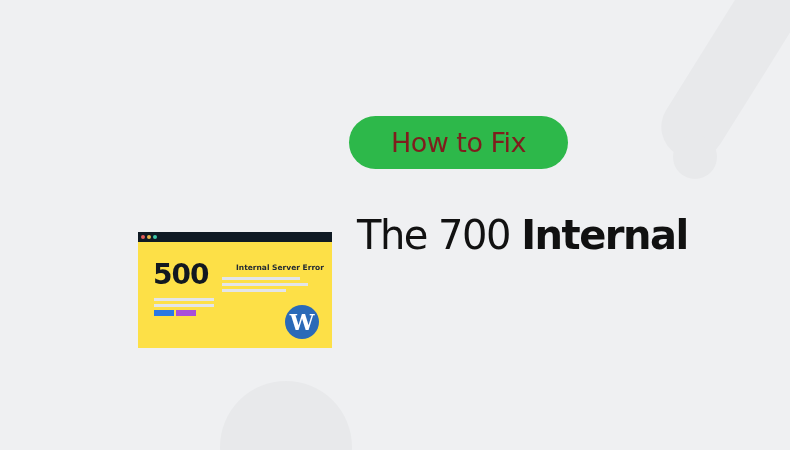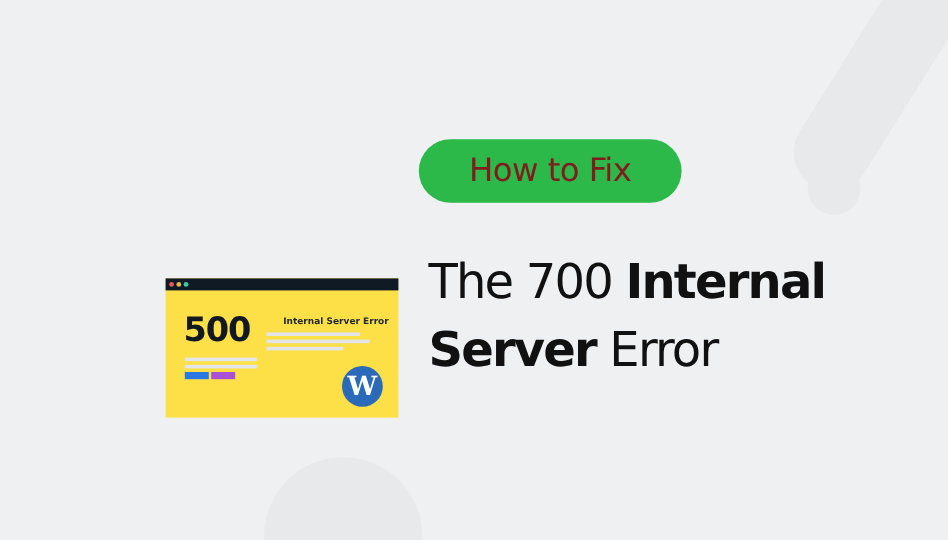--- a/index.html
+++ b/index.html
@@ -46,14 +46,13 @@
   <div class="btn-purple"></div>
   <div class="wp">
       <span>W</span>
     </div>
 </div>
 
 <div class="pill">How to Fix</div>
 
 <div class="headline">
   <div><span>The 700 </span><b>Internal</b></div>
-  <div><b>Server</b><span> Error</span></div>
 </div>
 
 </body></html>

